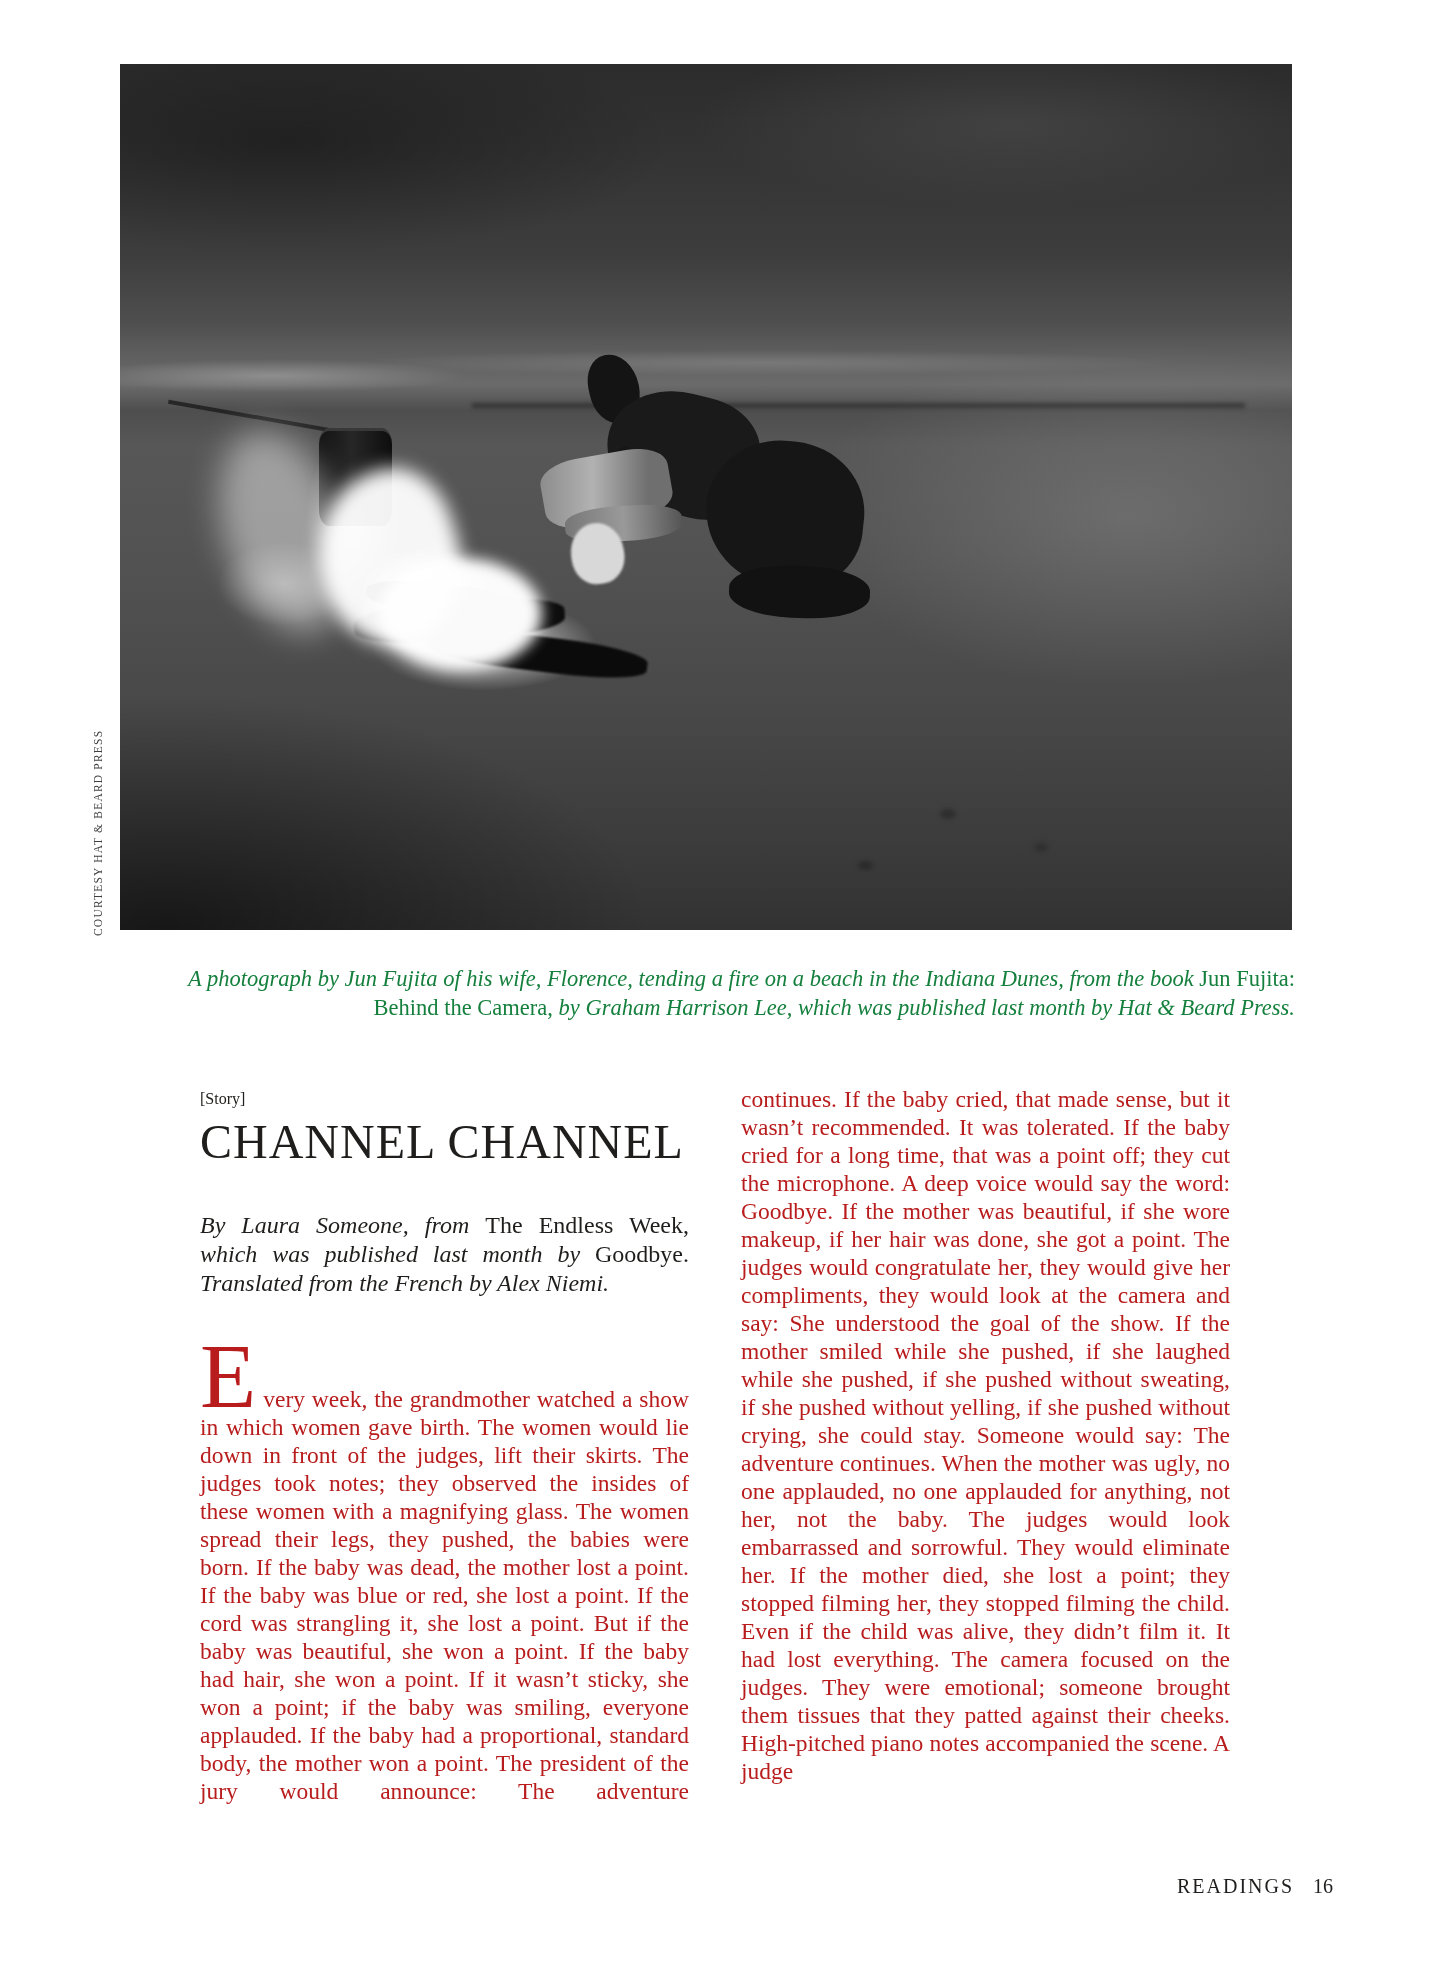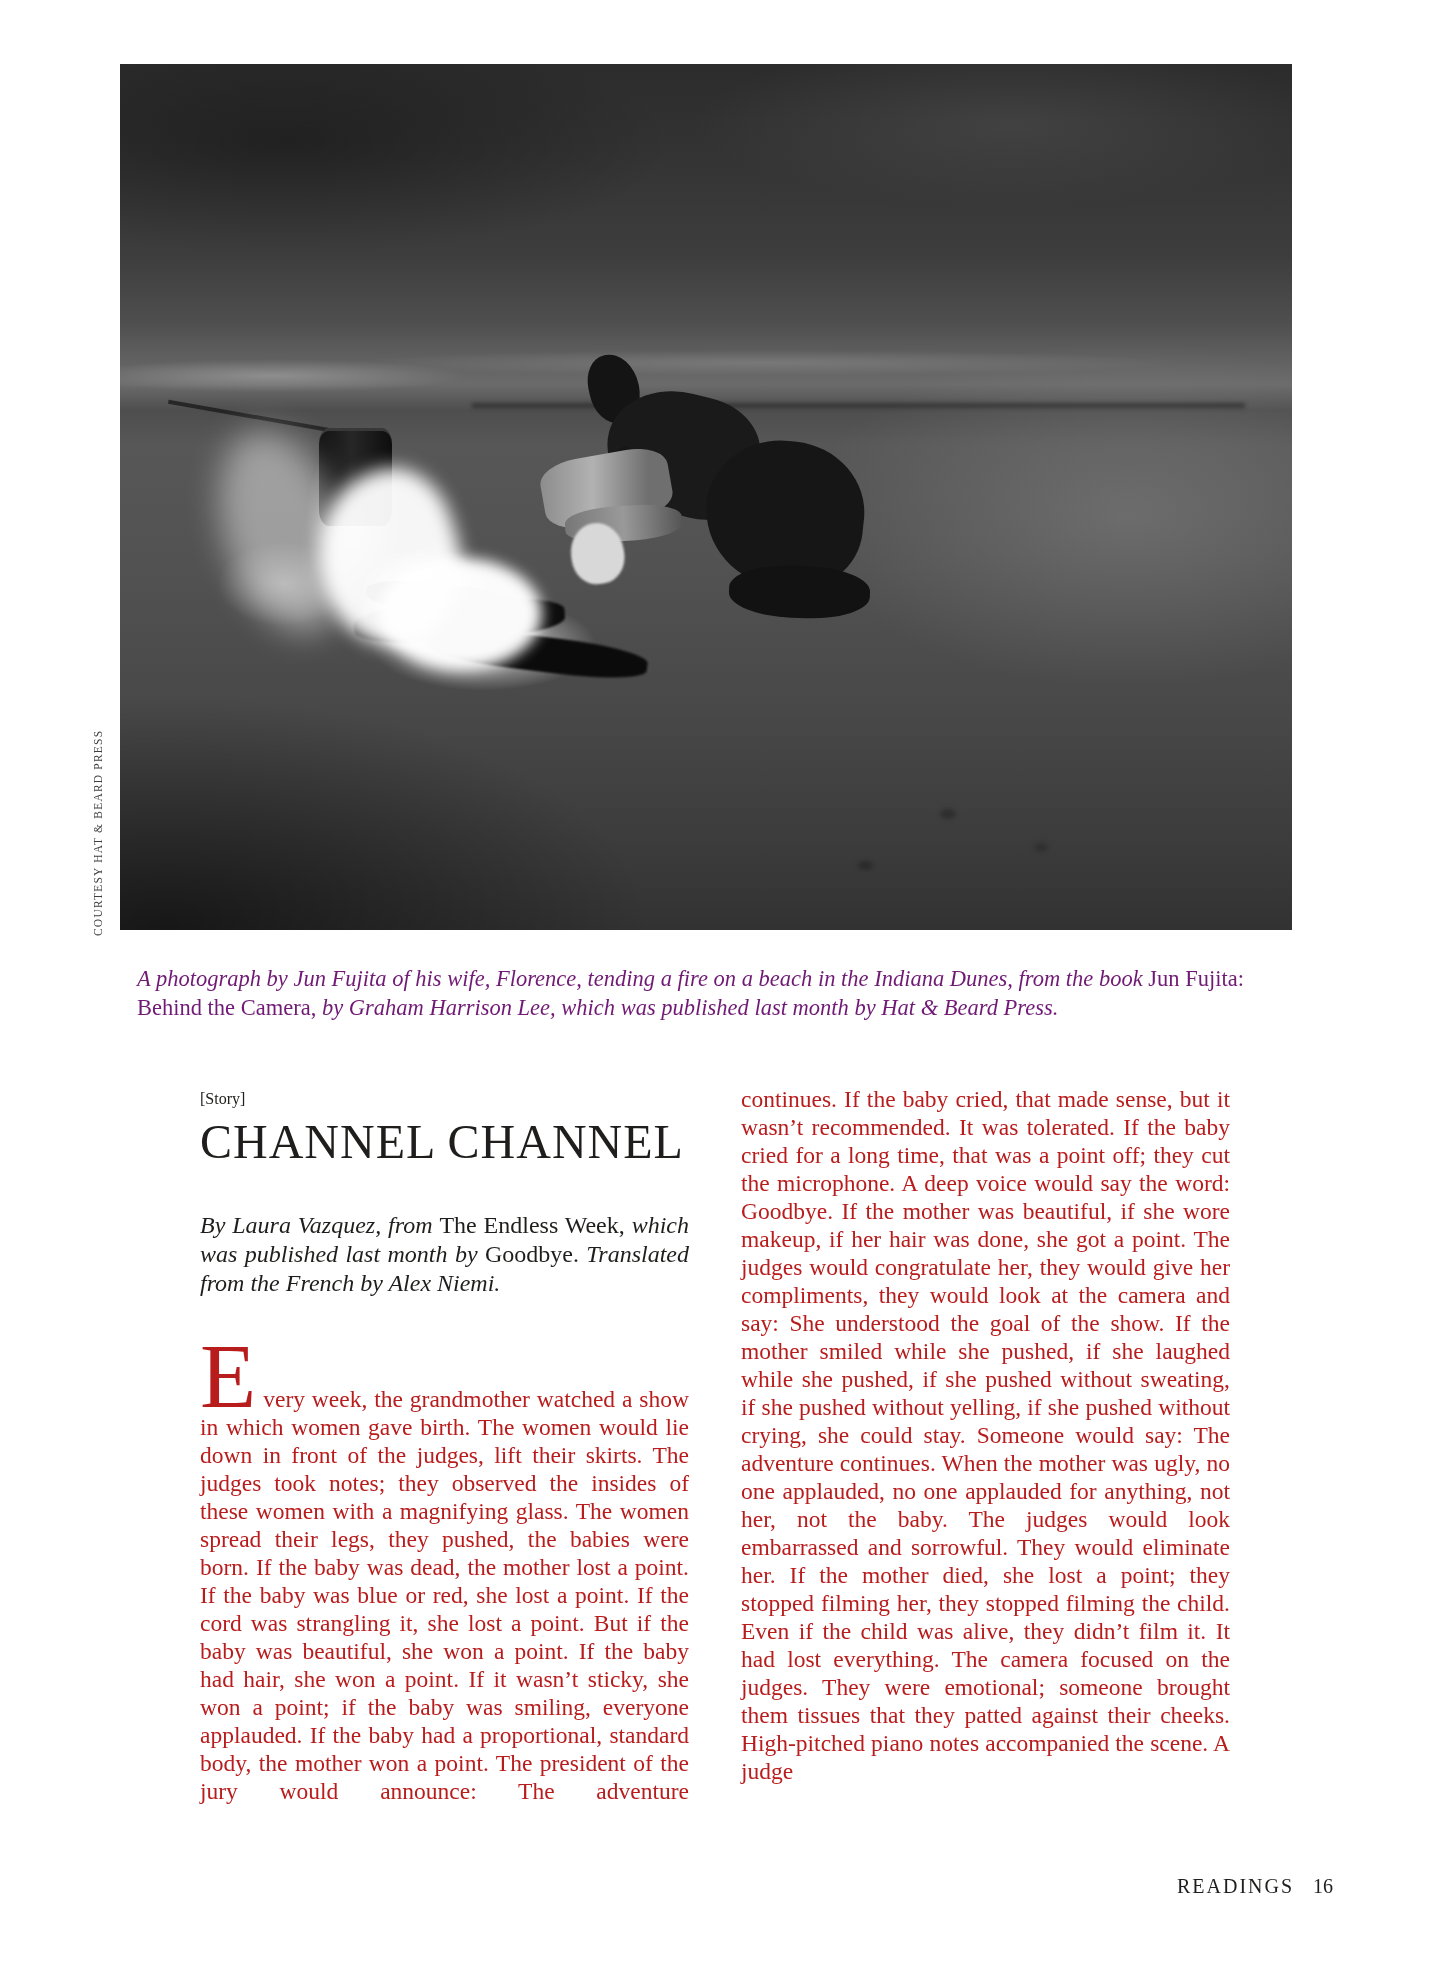--- a/index.html
+++ b/index.html
@@ -55,21 +55,21 @@
   .credit {
     position:absolute; left:92px; top:936px;
     transform:rotate(-90deg); transform-origin:top left;
     font-size:11.5px; letter-spacing:1.2px; color:#3f3f3f;
     white-space:nowrap;
   }
 
   
   .caption {
     position:absolute; left:137px; top:941px; width:1158px;
-    font-size:22.5px; line-height:29px; color:#701a75;
+    font-size:22.5px; line-height:29px; color:#15803d;text-align:right;
   }
   .caption .it, .byline .it { font-style:italic; }
   .caption .rm, .byline .rm { font-style:normal; }
 
   
   .col { position:absolute; top:1085px; width:489px; }
   .col-left  { left:200px; }
   .col-right { left:741px; }
 
   .kicker { font-size:16px; line-height:28px; }
@@ -121,21 +121,21 @@
   <div class="ph-speck3"></div>
 </div>
 
 <div class="credit">COURTESY HAT &amp; BEARD PRESS</div>
 
 <p class="caption"><span class="it">A photograph by Jun Fujita of his wife, Florence, tending a fire on a beach in the Indiana Dunes, from the book </span><span class="rm">Jun Fujita: Behind the Camera,</span><span class="it"> by Graham Harrison Lee, which was published last month by Hat &amp; Beard Press.</span></p>
 
 <div class="col col-left">
   <div class="kicker">[Story]</div>
   <div class="title">CHANNEL CHANNEL</div>
-  <p class="byline"><span class="it">By Laura Vazquez, from </span><span class="rm">The Endless Week,</span><span class="it"> which was published last month by </span><span class="rm">Goodbye.</span><span class="it"> Translated from the French by Alex Niemi.</span></p>
+  <p class="byline"><span class="it">By Laura Someone, from </span><span class="rm">The Endless Week,</span><span class="it"> which was published last month by </span><span class="rm">Goodbye.</span><span class="it"> Translated from the French by Alex Niemi.</span></p>
   <p class="bodytext"><span class="initial">E</span><span>very week, the grandmother watched a show in which women gave birth. The women would lie down in front of the judges, lift their skirts. The judges took notes; they observed the insides of these women with a magnifying glass. The women spread their legs, they pushed, the babies were born. If the baby was dead, the mother lost a point. If the baby was blue or red, she lost a point. If the cord was strangling it, she lost a point. But if the baby was beautiful, she won a point. If the baby had hair, she won a point. If it wasn’t sticky, she won a point; if the baby was smiling, everyone applauded. If the baby had a proportional, standard body, the mother won a point. The president of the jury would announce: The adventure</span></p>
 </div>
 
 <div class="col col-right">
   <p class="bodytext" style="margin:0;">continues. If the baby cried, that made sense, but it wasn’t recommended. It was tolerated. If the baby cried for a long time, that was a point off; they cut the microphone. A deep voice would say the word: Goodbye. If the mother was beautiful, if she wore makeup, if her hair was done, she got a point. The judges would congratulate her, they would give her compliments, they would look at the camera and say: She understood the goal of the show. If the mother smiled while she pushed, if she laughed while she pushed, if she pushed without sweating, if she pushed without yelling, if she pushed without crying, she could stay. Someone would say: The adventure continues. When the mother was ugly, no one applauded, no one applauded for anything, not her, not the baby. The judges would look embarrassed and sorrowful. They would eliminate her. If the mother died, she lost a point; they stopped filming her, they stopped filming the child. Even if the child was alive, they didn’t film it. It had lost everything. The camera focused on the judges. They were emotional; someone brought them tissues that they patted against their cheeks. High-pitched piano notes accompanied the scene. A judge</p>
 </div>
 
 <div class="footer">
   <span class="section">READINGS</span>
   <span class="pagenum">16</span>

